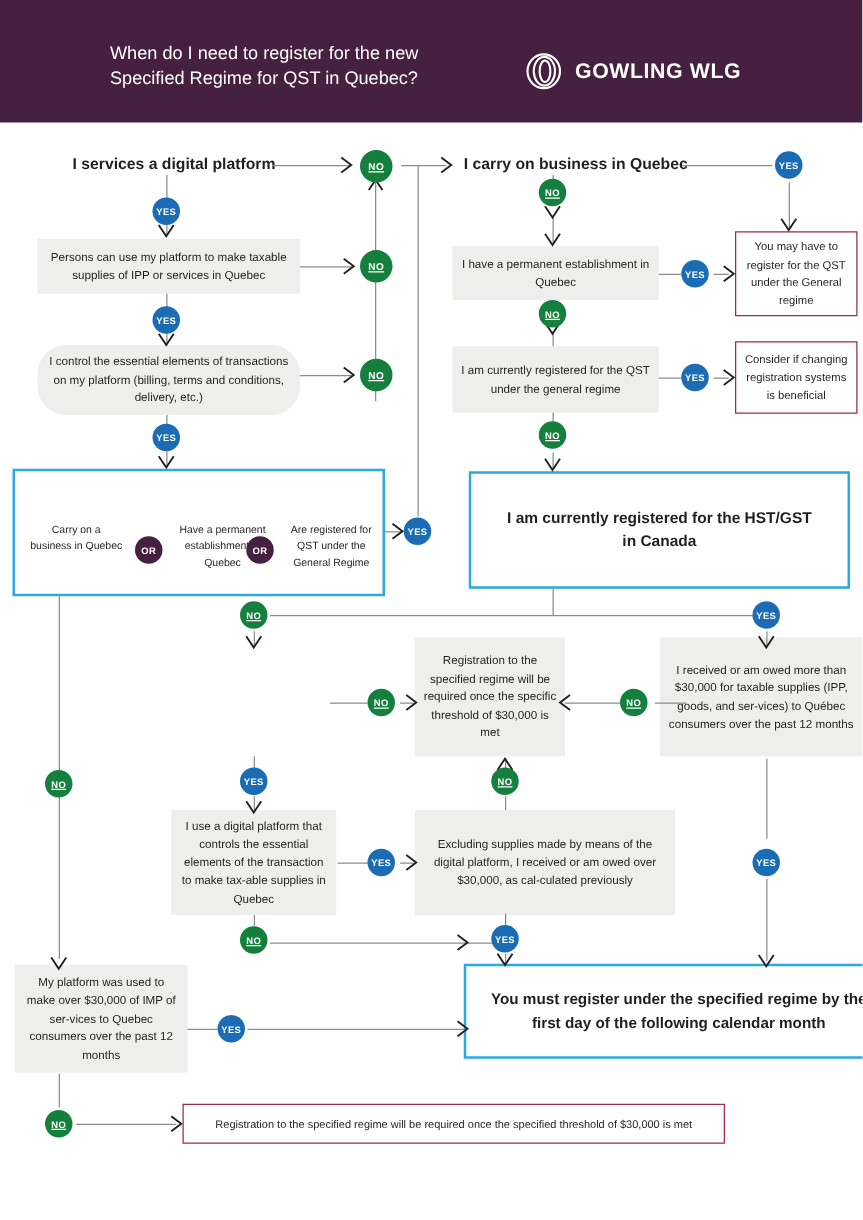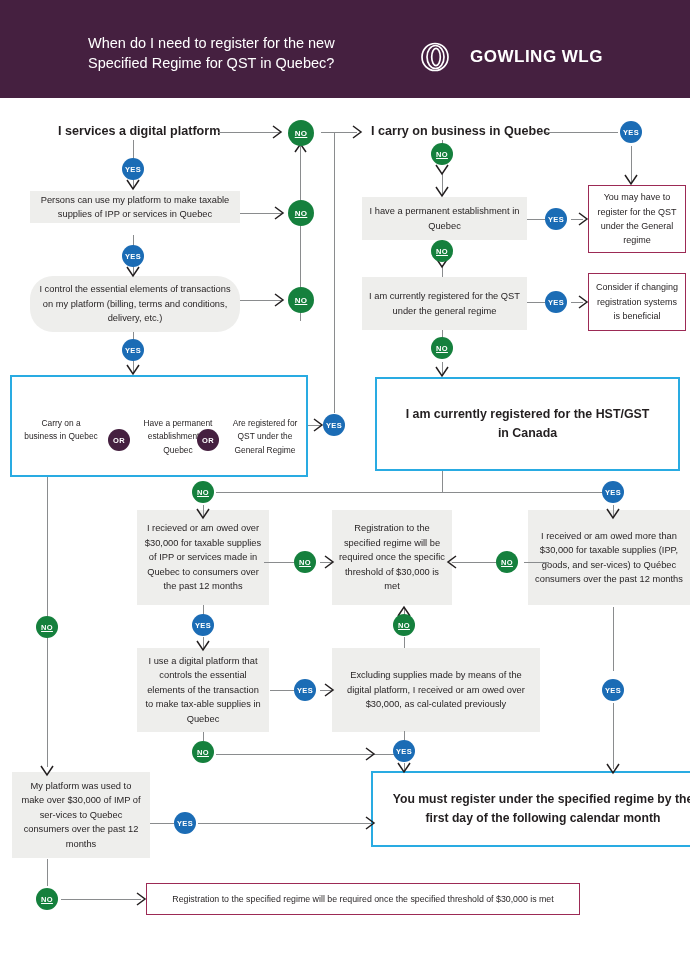--- a/index.html
+++ b/index.html
@@ -14,21 +14,21 @@
 
   
   .header{
     position:absolute;left:0;top:0;width:690px;height:98px;
     background:#452040;
   }
   .header-title{
     position:absolute;left:88px;top:34px;width:310px;
     color:#ffffff;font-size:14.5px;line-height:1.35;font-weight:400;
   }
-  .logo-wrap{position:absolute;left:420px;top:42px;display:flex;align-items:center;gap:20px;}
+  .logo-wrap{position:absolute;left:420px;top:42px;display:flex;align-items:center;gap:10px;}
   .logo-mark{width:30px;height:30px;flex:0 0 auto;}
   .logo-text{color:#ffffff;font-size:17px;font-weight:700;letter-spacing:.5px;white-space:nowrap;}
 
   
   .gbox{
     position:absolute;background:#eeeeec;color:#231f20;
     display:flex;align-items:center;justify-content:center;text-align:center;
     font-size:9.3px;line-height:1.55;padding:4px 6px;box-sizing:border-box;
   }
   .cyanbox{
@@ -321,21 +321,21 @@
   <div class="arrow" style="left:136px;top:892px;">
     <svg width="12" height="14" viewBox="0 0 12 14">
         <path d="M1 1 L9 7 L1 13" fill="none" stroke="#231f20" stroke-width="1.5"></path>
       </svg>
   </div>
 
   <div class="plain-title" style="left:58px;top:124px;">I services a digital platform</div>
 
   <div class="plain-title" style="left:371px;top:124px;">I carry on business in Quebec</div>
 
-  <div class="gbox" style="left:30px;top:191px;width:210px;height:32px;">Persons can use my platform to make taxable supplies of IPP or services in Quebec</div>
+  <div class="gbox" style="left:30px;top:191px;width:210px;height:44px;">Persons can use my platform to make taxable supplies of IPP or services in Quebec</div>
 
   <div class="gbox" style="left:30px;top:276px;width:210px;height:56px;border-radius:23px;">I control the essential elements of transactions on my platform (billing, terms and conditions, delivery, etc.)</div>
 
   <div class="gbox" style="left:362px;top:197px;width:165px;height:43px;">I have a permanent establishment in Quebec</div>
 
   <div class="gbox" style="left:362px;top:277px;width:165px;height:53px;">I am currently registered for the QST under the general regime</div>
 
   <div class="maroonbox" style="left:588px;top:185px;width:98px;height:68px;">You may have to register for the QST under the General regime</div>
 
   <div class="maroonbox" style="left:588px;top:273px;width:98px;height:58px;">Consider if changing registration systems is beneficial</div>
@@ -345,21 +345,20 @@
       <div class="sup-col" style="left:12px;width:74px;">Carry on a business in Quebec</div>
       <div class="badge or" style="left:96px;top:52px;">OR</div>
       <div class="sup-col" style="left:124px;width:84px;">Have a permanent establishment in Quebec</div>
       <div class="badge or" style="left:185px;top:52px;">OR</div>
       <div class="sup-col" style="left:213px;width:80px;">Are registered for QST under the General Regime</div>
     </div>
   </div>
 
   <div class="cyanbox" style="left:375px;top:377px;width:305px;height:94px;font-size:12.4px;font-weight:700;line-height:1.5;padding:6px 26px;">I am currently  registered for the HST/GST in Canada</div>
 
-  <div class="gbox" style="left:137px;top:510px;width:132px;height:95px;">I recieved or am owed over $30,000 for taxable supplies of IPP or services made in Quebec to consumers over the past 12 months</div>
 
   <div class="gbox" style="left:332px;top:510px;width:120px;height:95px;">Registration to the specified regime will be required once the specific threshold of $30,000 is met</div>
 
   <div class="gbox" style="left:528px;top:510px;width:162px;height:95px;">I received or am owed more than $30,000 for taxable supplies (IPP, goods, and ser-vices) to Québec consumers over the past 12 months</div>
 
   <div class="gbox" style="left:137px;top:648px;width:132px;height:84px;">I use a digital platform that controls the essential elements of the transaction to make tax-able supplies in Quebec</div>
 
   <div class="gbox" style="left:332px;top:648px;width:208px;height:84px;">Excluding supplies made by means of the digital platform, I received or am owed over $30,000, as cal-culated previously</div>
 
   <div class="gbox" style="left:12px;top:772px;width:138px;height:86px;">My platform was used to make over $30,000 of IMP of ser-vices to Quebec consumers over the past 12 months</div>

